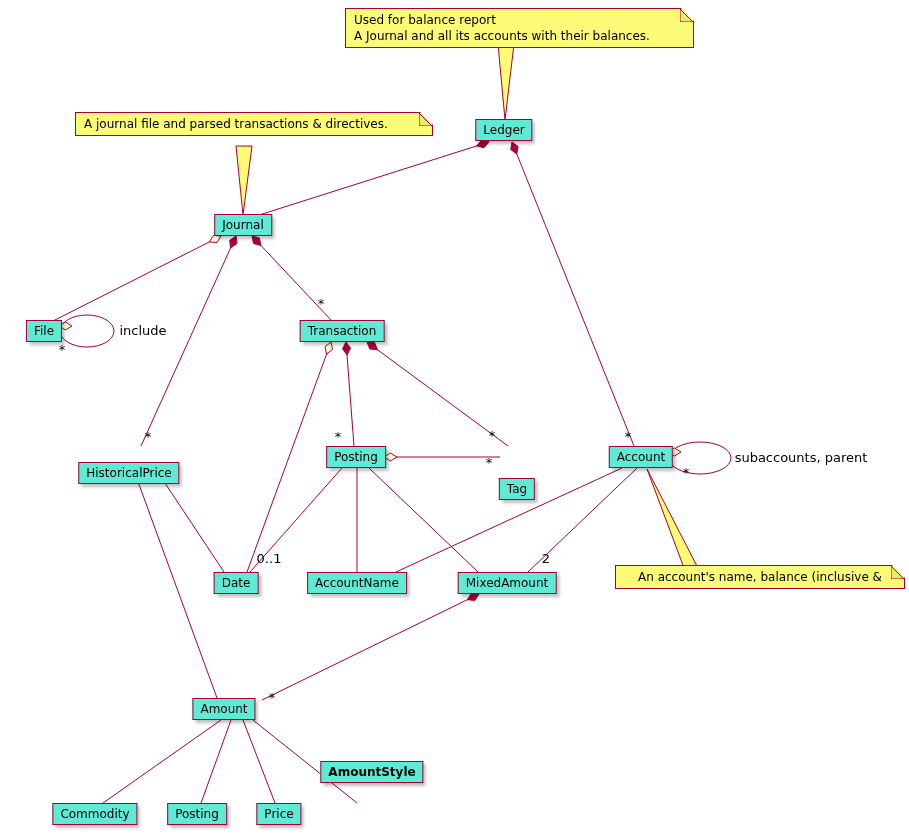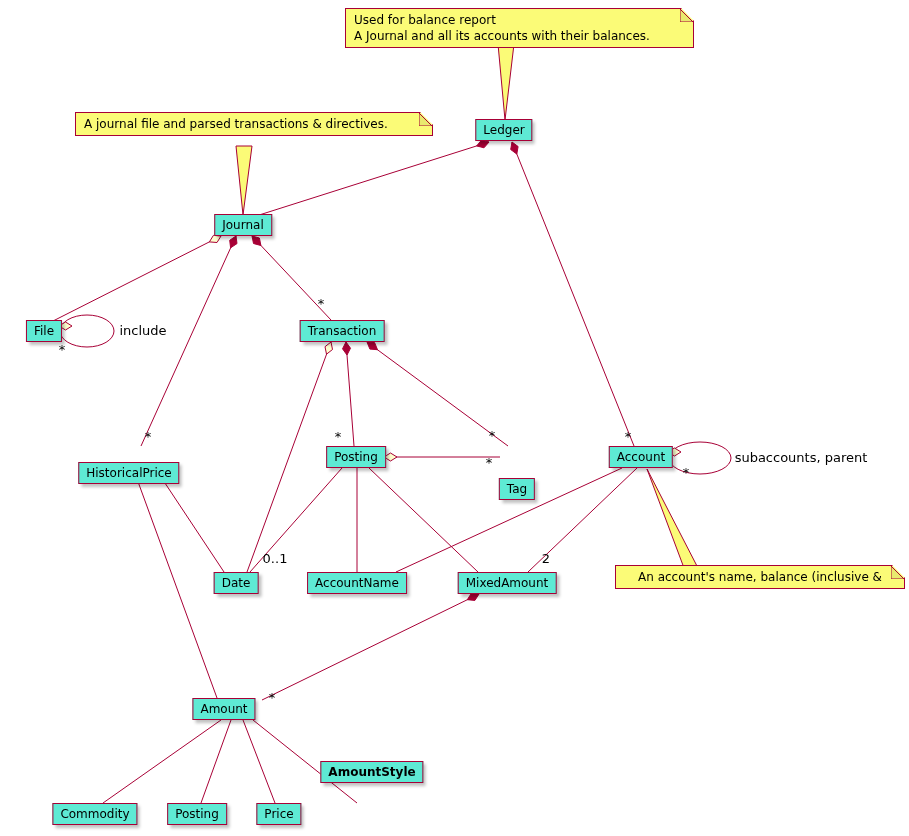--- a/index.html
+++ b/index.html
@@ -75,21 +75,21 @@
     </svg>
   <div id="labels">
       <div class="edge-label" style="left: 321px; top: 303px;">*</div>
       <div class="edge-label" style="left: 148px; top: 436px;">*</div>
       <div class="edge-label" style="left: 338px; top: 436px;">*</div>
       <div class="edge-label" style="left: 492px; top: 435px;">*</div>
       <div class="edge-label" style="left: 489px; top: 462px;">*</div>
       <div class="edge-label" style="left: 628px; top: 436px;">*</div>
       <div class="edge-label" style="left: 686px; top: 472px;">*</div>
       <div class="edge-label" style="left: 62px; top: 349px;">*</div>
-      <div class="edge-label" style="left: 275px; top: 558px; text-align: right;">0..1</div>
+      <div class="edge-label" style="left: 269px; top: 558px; text-align: right;">0..1</div>
       <div class="edge-label" style="left: 546px; top: 558px;">2</div>
       <div class="edge-label" style="left: 272px; top: 697px;">*</div>
       <div class="edge-label" style="left: 143px; top: 330px;">include</div>
       <div class="edge-label" style="left: 801px; top: 457px;">subaccounts, parent</div>
     </div>
   <div id="nodes">
       <div class="uml-class" style="left: 504px; top: 130px;">Ledger</div>
       <div class="uml-class" style="left: 243px; top: 225px;">Journal</div>
       <div class="uml-class" style="left: 44px; top: 331px;">File</div>
       <div class="uml-class" style="left: 342px; top: 331px;">Transaction</div>

